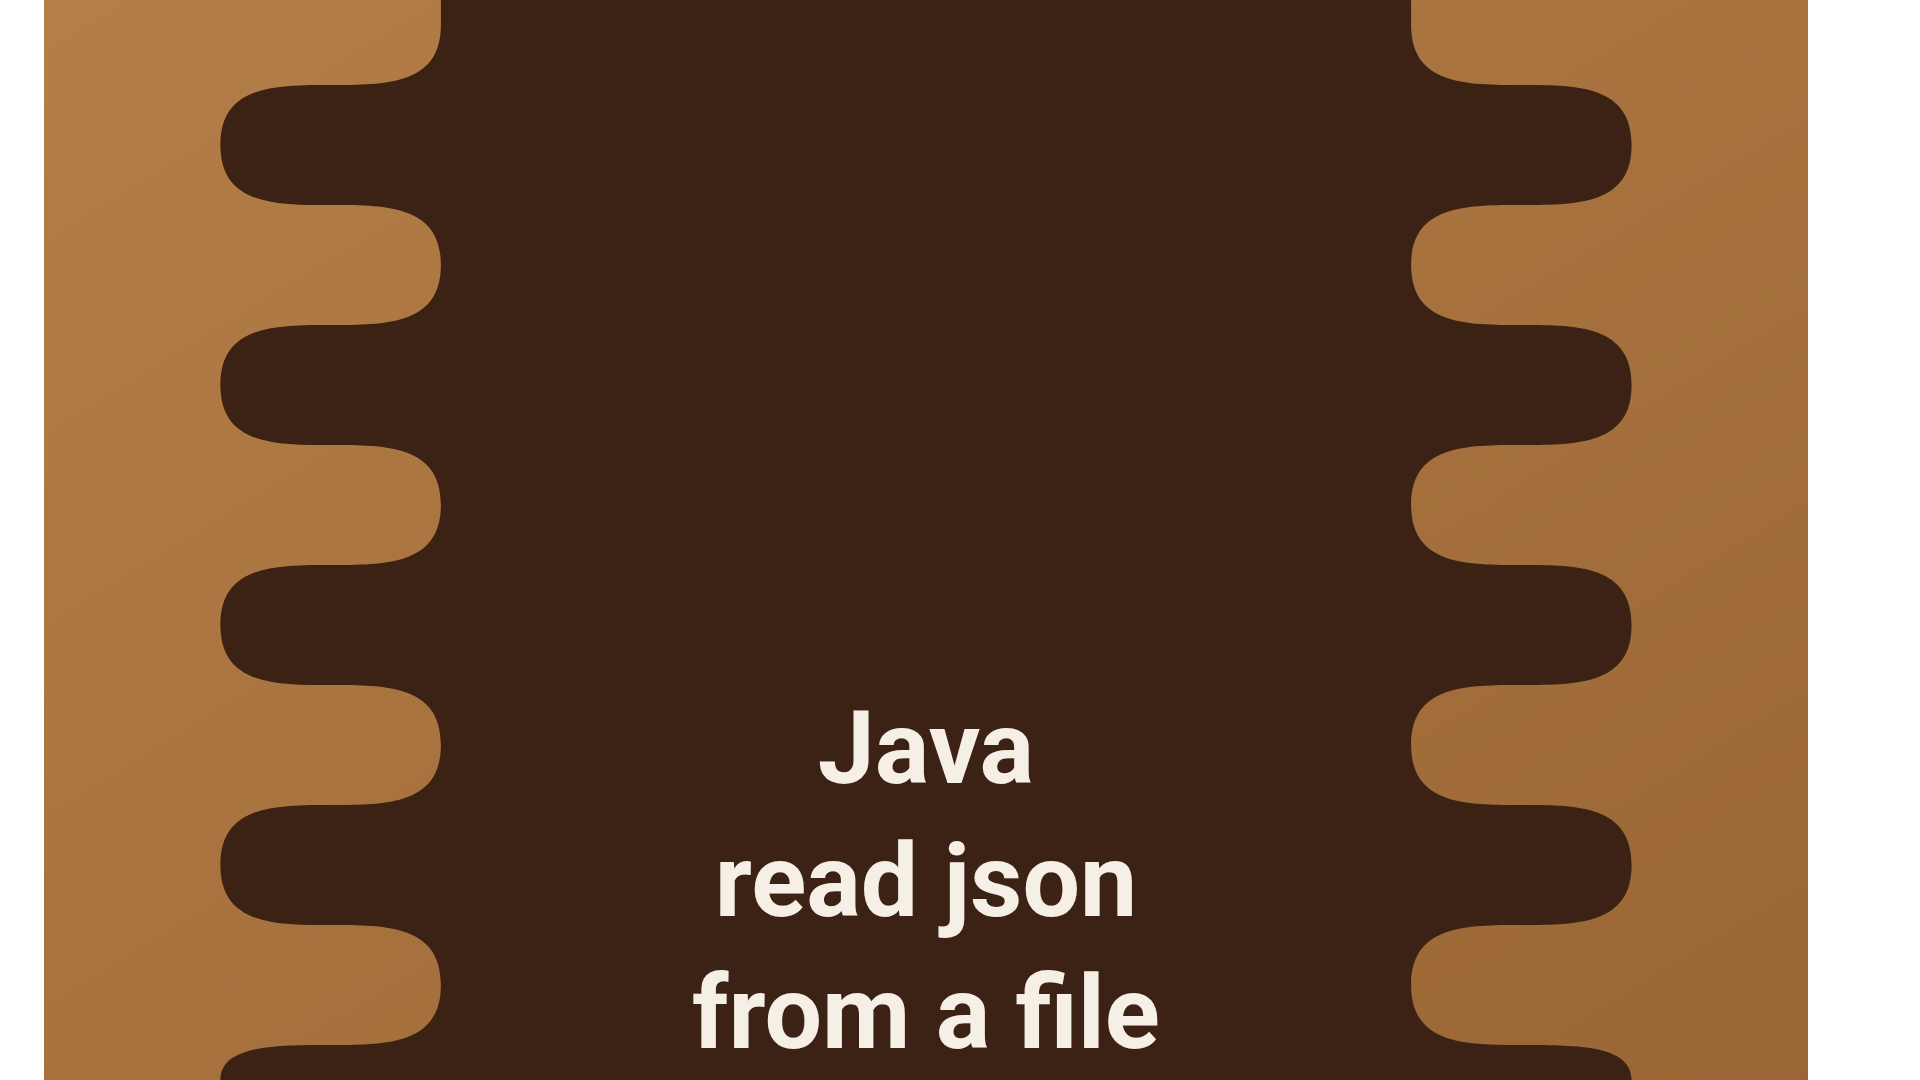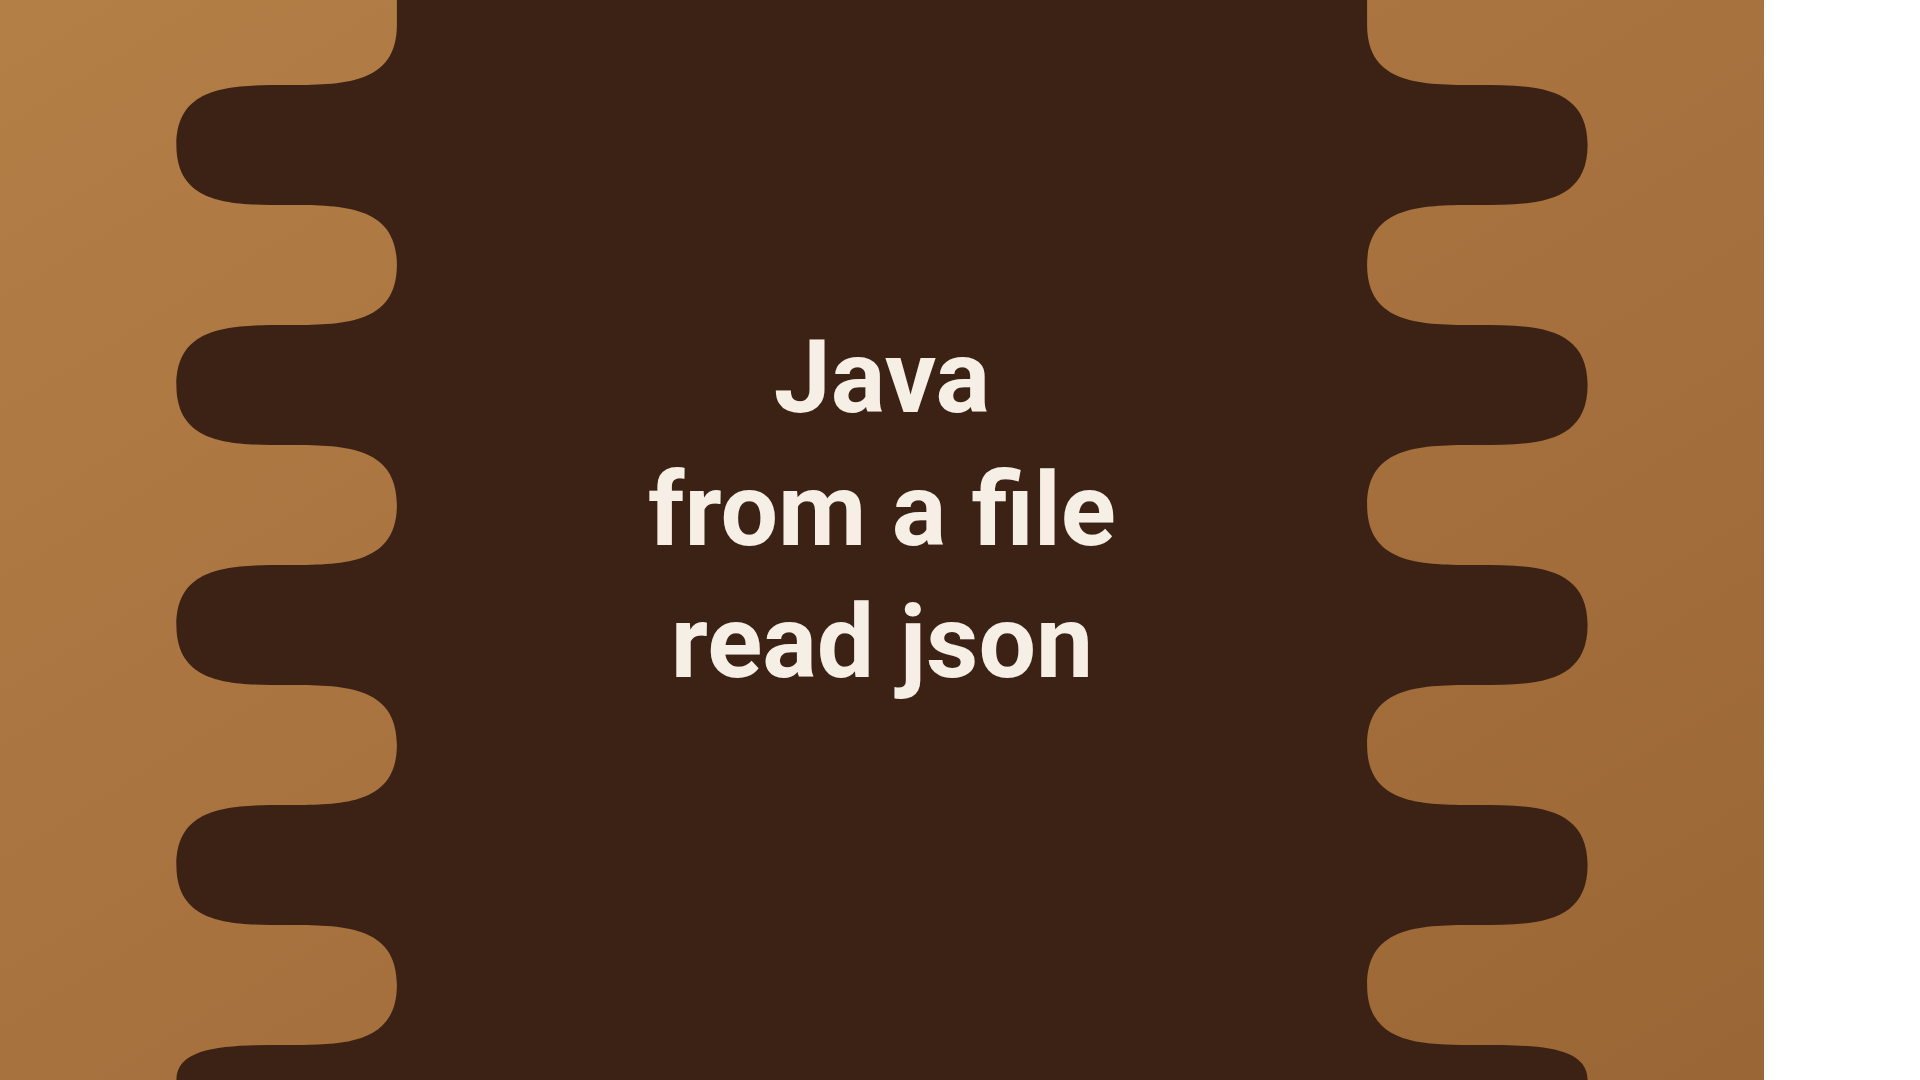--- a/index.html
+++ b/index.html
@@ -11,22 +11,23 @@
       width: 1920px;
       height: 1080px;
       overflow: hidden;
       font-family: -apple-system, BlinkMacSystemFont, "Segoe UI", Roboto, Helvetica, Arial, sans-serif;
     }
     .canvas {
       width: 1764px;
       height: 1080px;
       position: relative;
       display: flex;
-      align-items: center;
+      align-items: flex-end;
       justify-content: center;
+      margin-left: 44px;
     }
     .bg-layer {
       position: absolute;
       inset: 0;
       width: 100%;
       height: 100%;
     }
     .title-block {
       position: relative;
       z-index: 10;
@@ -104,17 +105,17 @@
       C 1668,205 1728,205 1728,145
       C 1728,85 1668,85 1608,85
       C 1548,85 1488,85 1488,25
       L 1488,0
       Z
     "></path>
   </svg>
 
   <div class="title-block">
     <span class="title-line">Java</span>
+    <span class="title-line">read json</span>
     <span class="title-line">from a file</span>
-    <span class="title-line">read json</span>
   </div>
 
 </div>
 
 </body></html>

